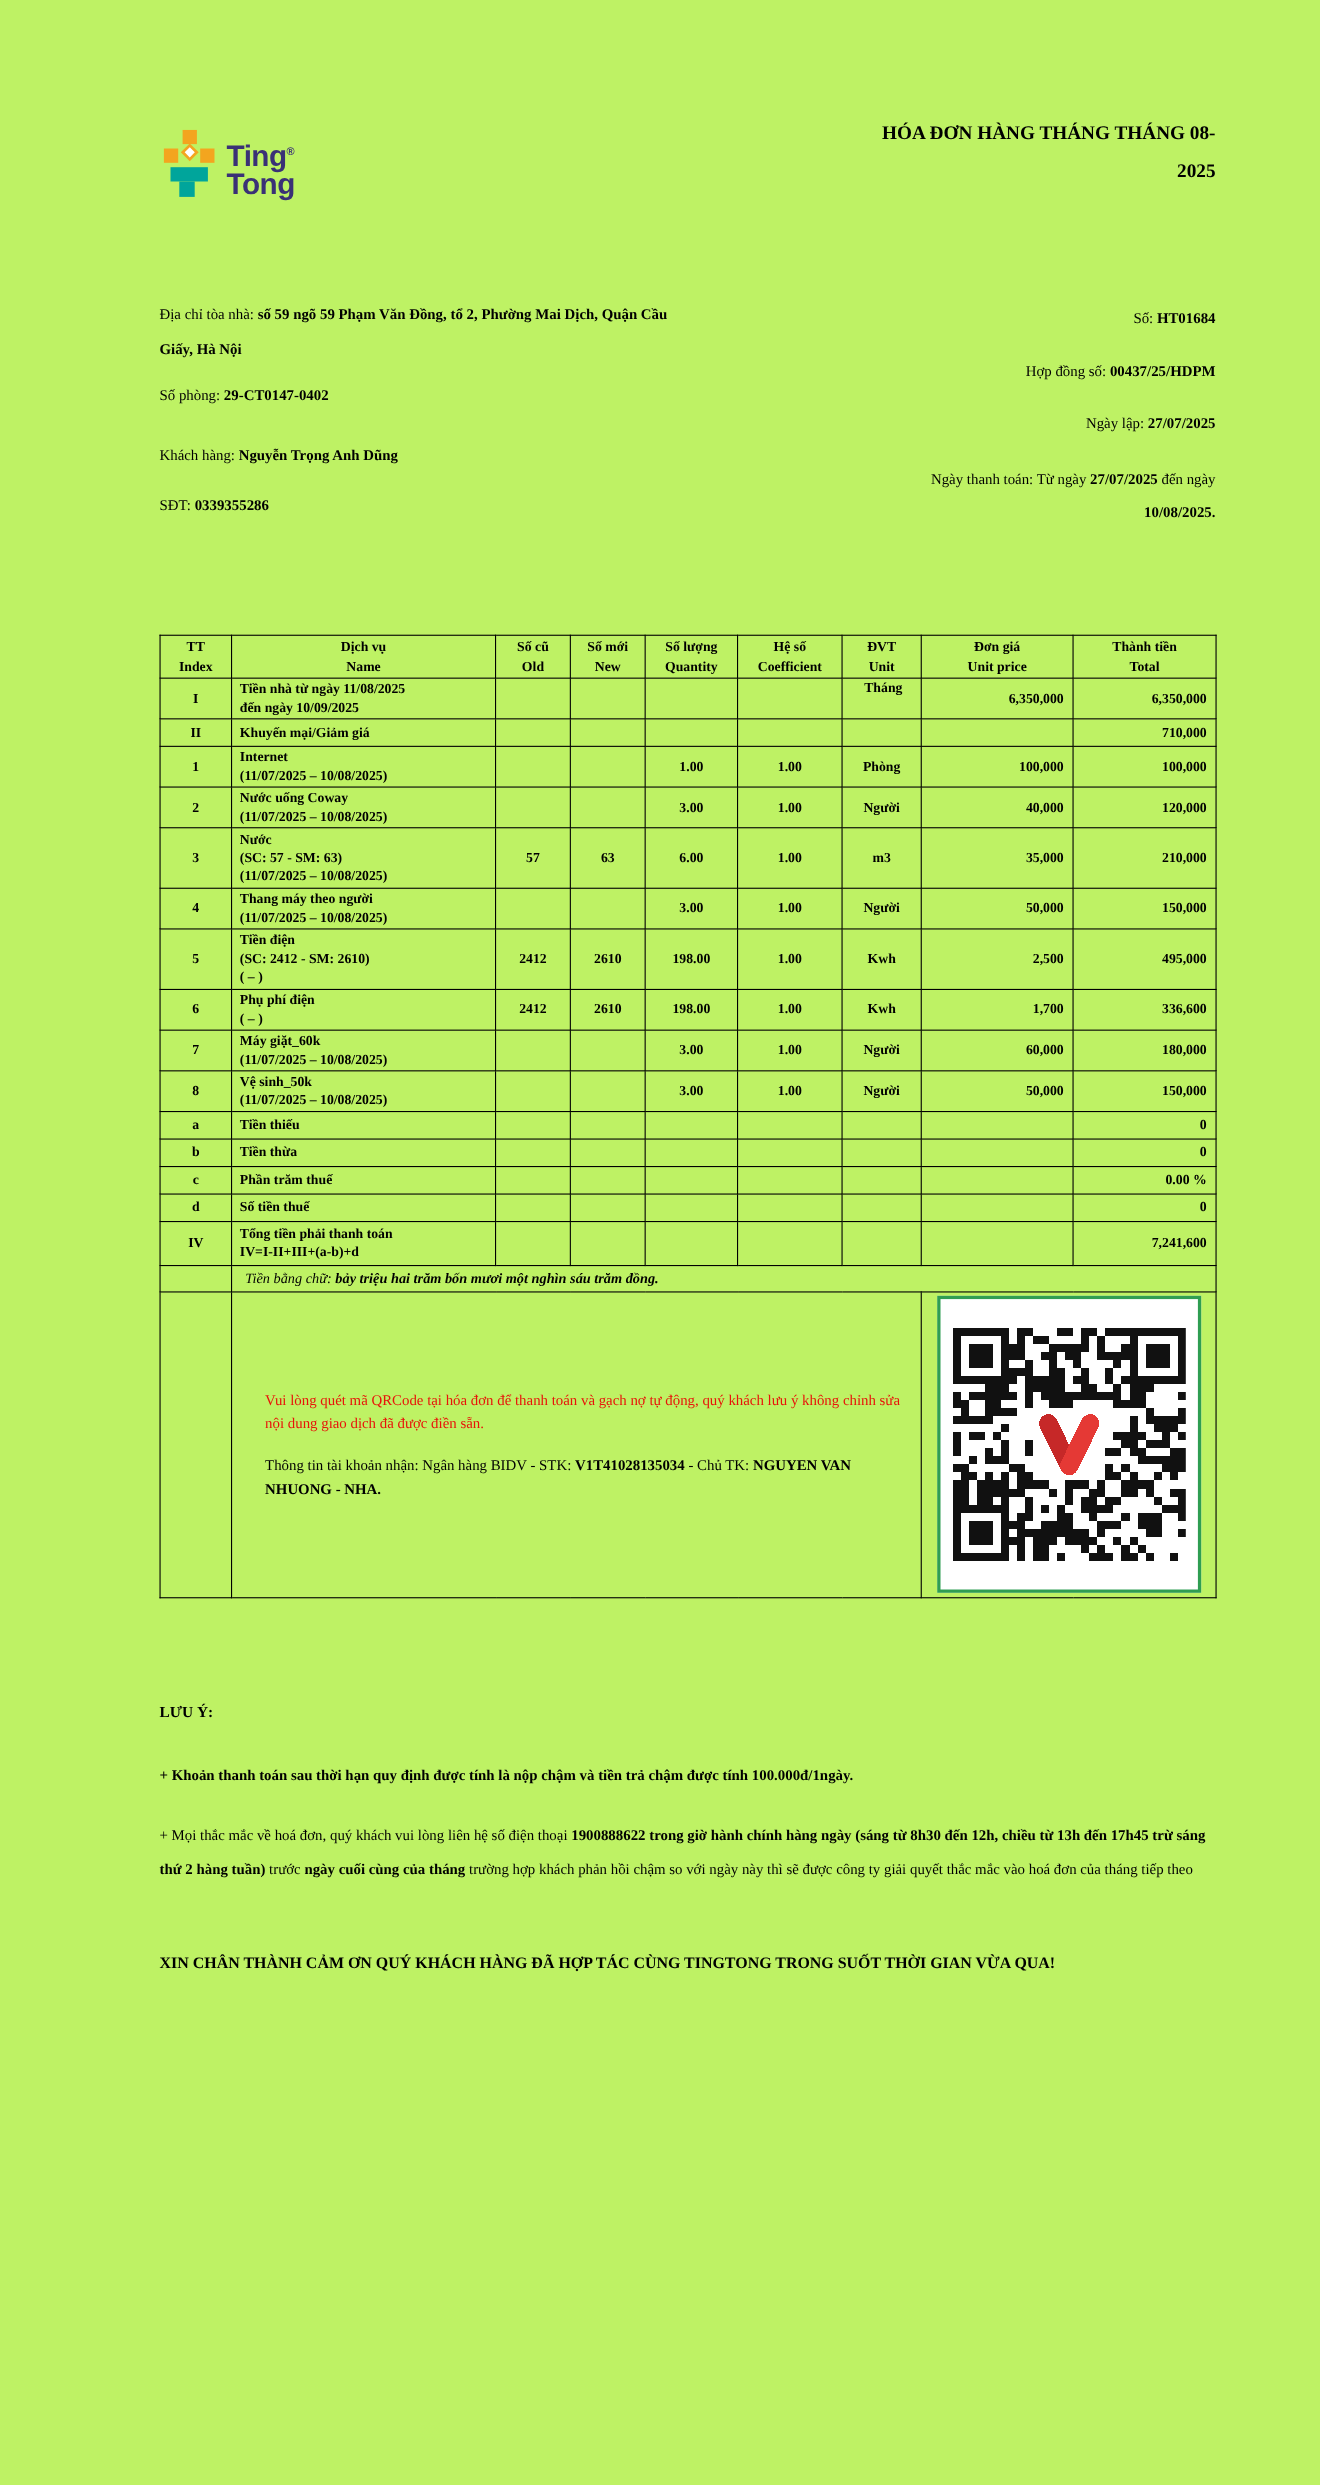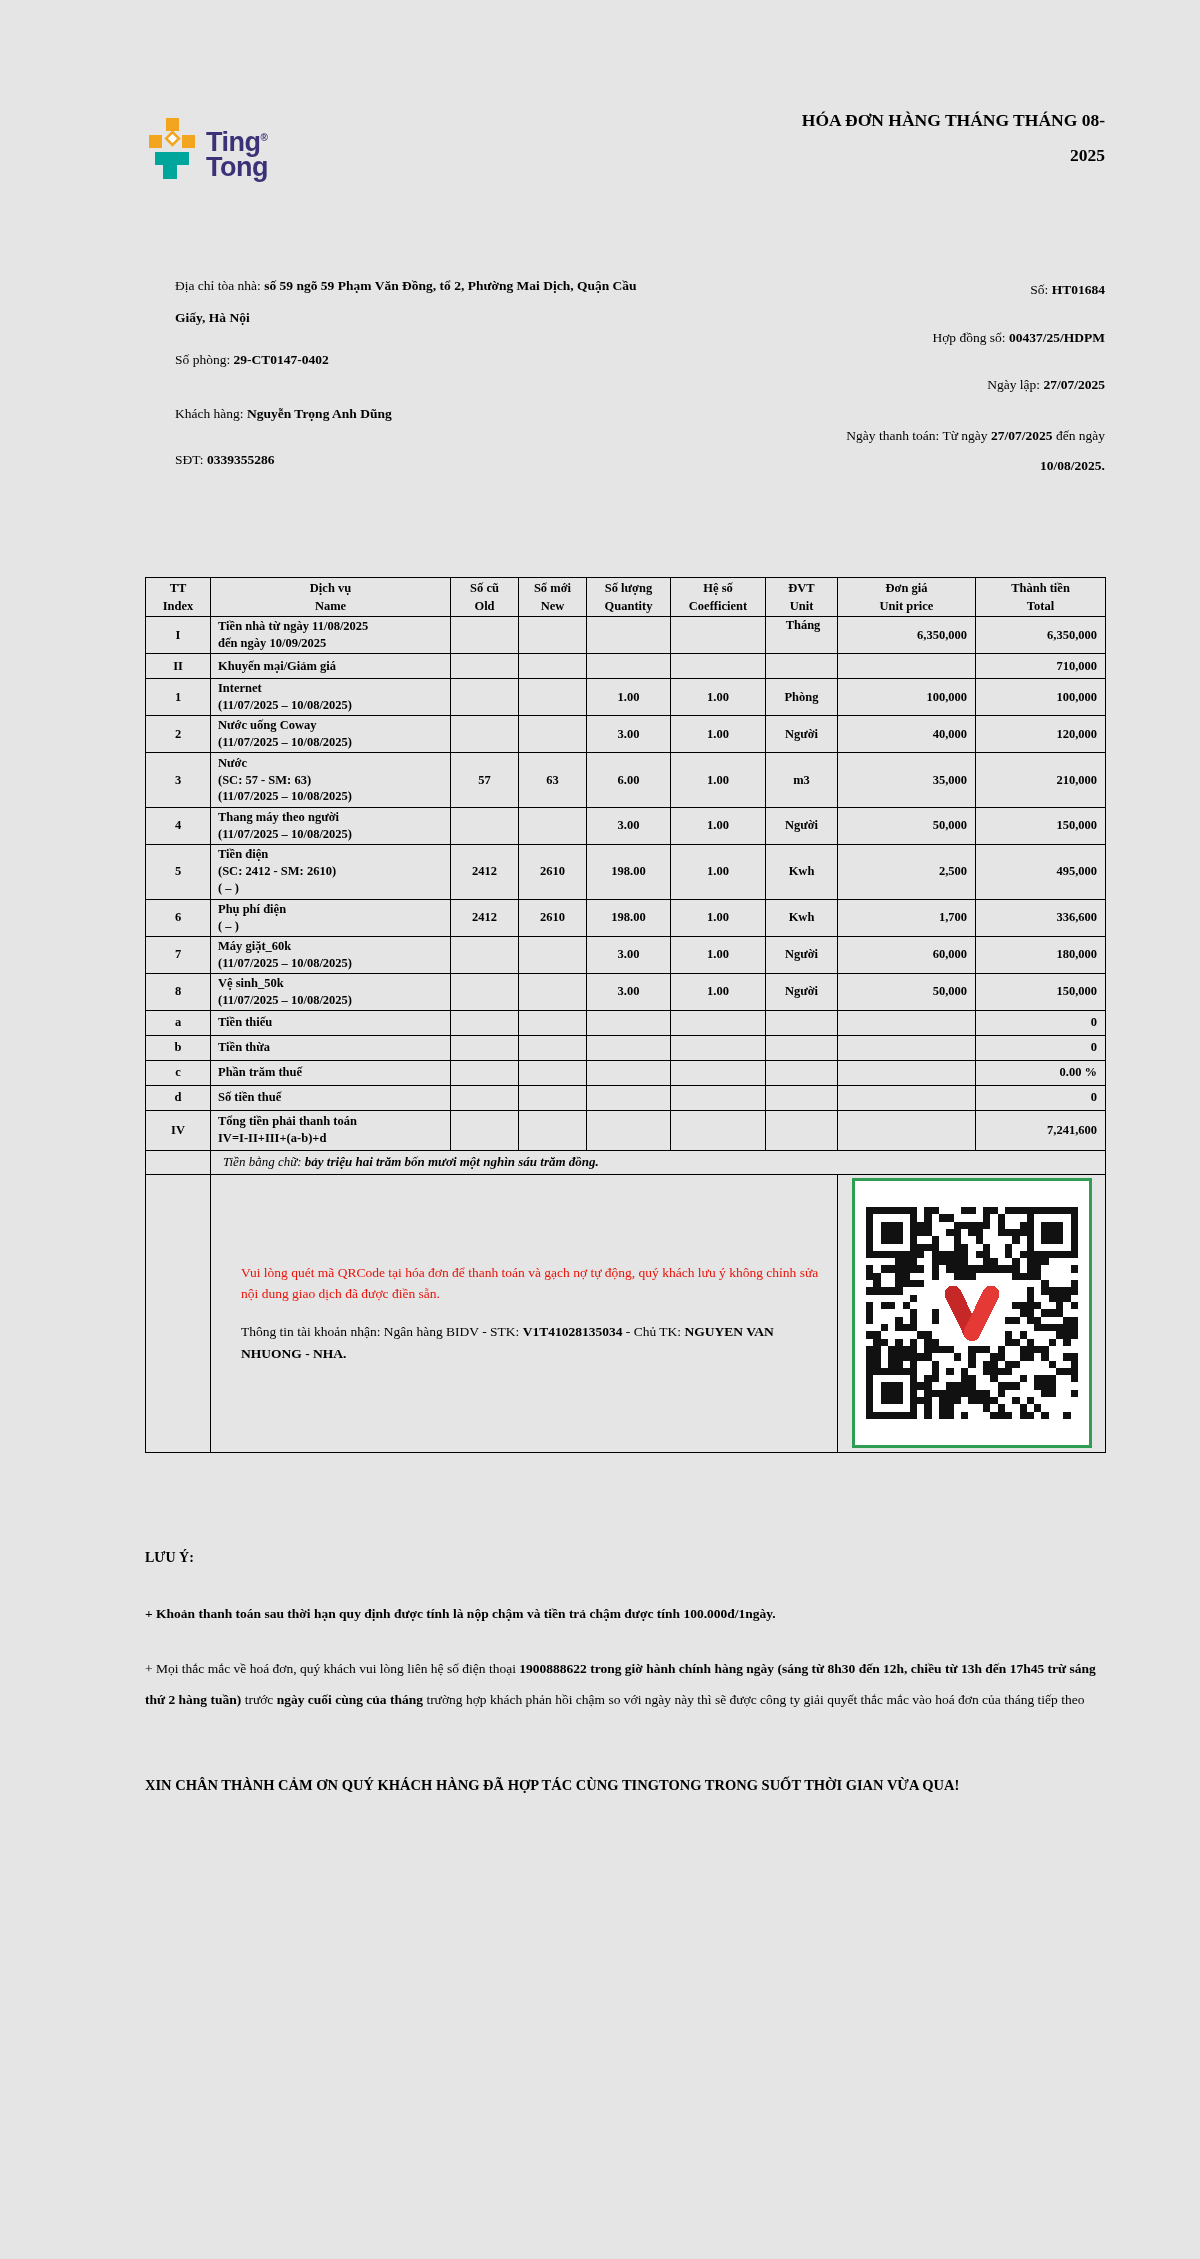--- a/index.html
+++ b/index.html
@@ -2,33 +2,33 @@
 <html><head>
 <meta charset="utf-8">
 <style>
   * { margin:0; padding:0; box-sizing:border-box; }
   html,body { background:#ffffff; }
   body {
     width:1200px; height:2259px; position:relative;
     font-family:"Liberation Serif","DejaVu Serif",serif;
     color:#000;
   }
-  .page { position:absolute; inset:0; background:#e5e5e5; }
+  .page { position:absolute; inset:0; background:#bef264; }
 
   
   .logo { position:absolute; left:148px; top:118px; display:flex; align-items:center; gap:10px; }
   .logo-text { font-family:"Liberation Sans","DejaVu Sans",sans-serif; font-weight:bold;
                color:#3a3176; font-size:27px; line-height:25px; letter-spacing:-0.5px; }
   .logo-text sup { font-size:10px; vertical-align:super; }
 
   
   .title { position:absolute; right:95px; top:103px; width:620px; text-align:right;
            font-weight:bold; font-size:17.5px; line-height:35px; white-space:pre-line; }
 
-  .p-abs { position:absolute; font-size:13.5px;margin-left:30px; }
+  .p-abs { position:absolute; font-size:13.5px; }
   .b { font-weight:bold; }
   .info-left-addr   { left:145px; top:270px; width:492px; line-height:32px; }
   .info-left-room   { left:145px; top:352px; }
   .info-left-cust   { left:145px; top:406px; }
   .info-left-phone  { left:145px; top:452px; }
   .ir { right:95px; text-align:right; width:560px; }
   .info-right-num      { top:282px; }
   .info-right-contract { top:330px; }
   .info-right-issue    { top:377px; }
   .info-right-payment  { top:421px; line-height:30px; }

